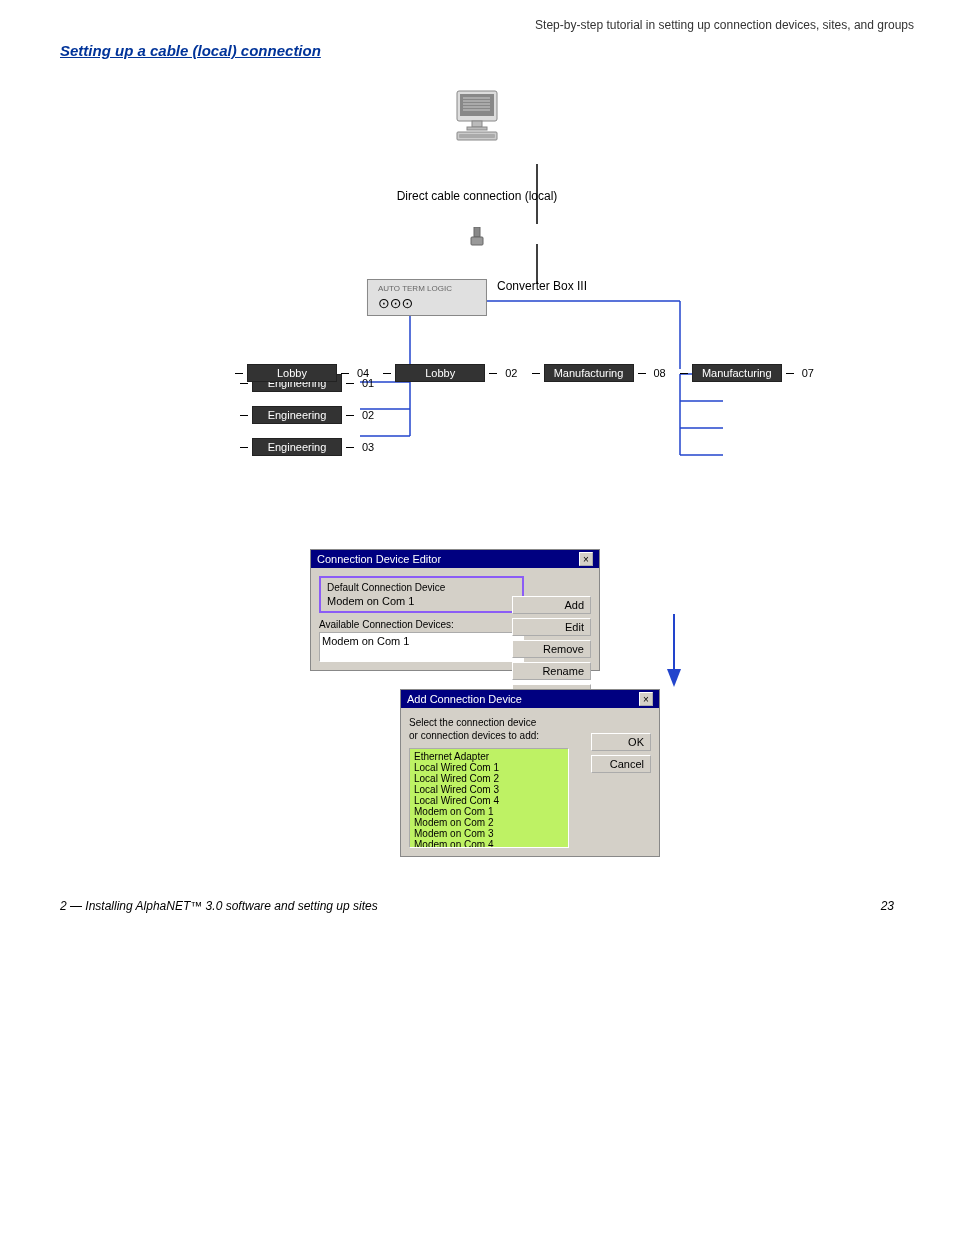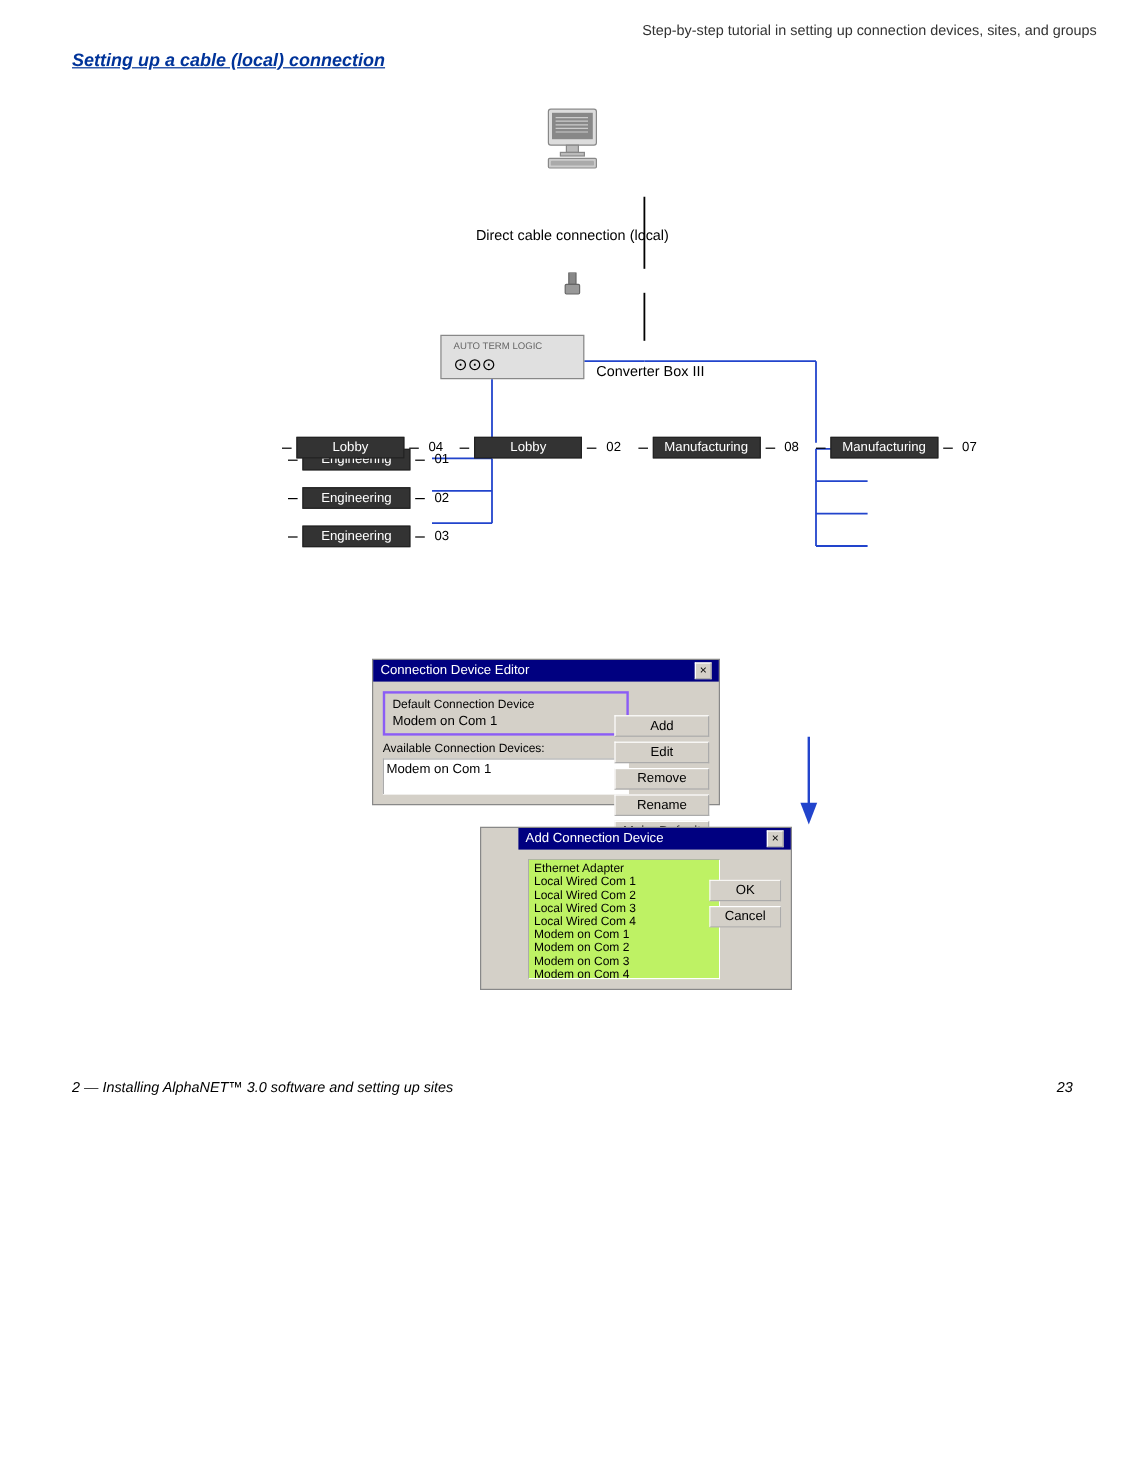--- a/index.html
+++ b/index.html
@@ -191,21 +191,21 @@
       gap: 4px;
     }
 
     .dialog-btn {
       background: #d4d0c8;
       border: 1px outset #fff;
       font-size: 11px;
       padding: 2px 6px;
       min-width: 60px;
       cursor: pointer;
-      text-align: center;
+      text-align: right;
     }
 
     .dialog-list-box {
       border: 1px inset #fff;
       background: #fff;
       padding: 2px;
       font-size: 11px;
       min-height: 30px;
     }
 
@@ -217,21 +217,20 @@
     
     .dialog-acd {
       position: absolute;
       left: 340px;
       top: 160px;
       width: 260px;
       border: 1px solid #888;
       background: #d4d0c8;
       font-size: 11px;
       z-index: 10;
-      padding-left: 31px;
     }
 
     .acd-body {
       padding: 8px;
       position: relative;
     }
 
     .acd-description {
       font-size: 10px;
       margin-bottom: 6px;
@@ -337,21 +336,21 @@
       <span>Direct cable connection (local)</span>
     </div>
 
     <div style="position:absolute; left:50%; transform:translateX(-50%); top:148px;">
       <svg width="20" height="20" viewBox="0 0 20 20">
         <rect x="7" y="0" width="6" height="10" fill="#888" stroke="#666" stroke-width="1"></rect>
         <rect x="4" y="10" width="12" height="8" rx="1" fill="#999" stroke="#666" stroke-width="1"></rect>
       </svg>
     </div>
 
-    <div style="position:absolute; left:50%; transform:translateX(-50%); top:200px; display:flex; align-items:flex-end; gap:10px;">
+    <div style="position:absolute; left:50%; transform:translateX(-50%); top:200px; display:flex; align-items:flex-start; gap:10px;">
       <div style="border:1px solid #888; background:#e0e0e0; padding:4px 10px; font-size:9px; min-width:120px;">
         <div style="font-size:8px; color:#666;">AUTO TERM LOGIC</div>
         <div style="display:flex; gap:3px; margin-top:2px;">
           <span style="font-size:14px;">⊙⊙⊙</span>
         </div>
       </div>
       <div class="converter-label">Converter Box III</div>
     </div>
 
     <div class="left-sites">
@@ -453,20 +452,22 @@
         </div>
       </div>
     </div>
 
     <div class="dialog-acd">
       <div class="dialog-titlebar">
         <span>Add Connection Device</span>
         <div class="dialog-close-btn">×</div>
       </div>
       <div class="acd-body">
+        <div class="acd-description" style="white-space:pre-line;">Select the connection device
+or connection devices to add:</div>
         <div style="display:flex; gap:6px;">
           <div class="acd-list">
             <div class="acd-list-item">Ethernet Adapter</div>
             <div class="acd-list-item">Local Wired Com 1</div>
             <div class="acd-list-item">Local Wired Com 2</div>
             <div class="acd-list-item">Local Wired Com 3</div>
             <div class="acd-list-item">Local Wired Com 4</div>
             <div class="acd-list-item">Modem on Com 1</div>
             <div class="acd-list-item">Modem on Com 2</div>
             <div class="acd-list-item">Modem on Com 3</div>

